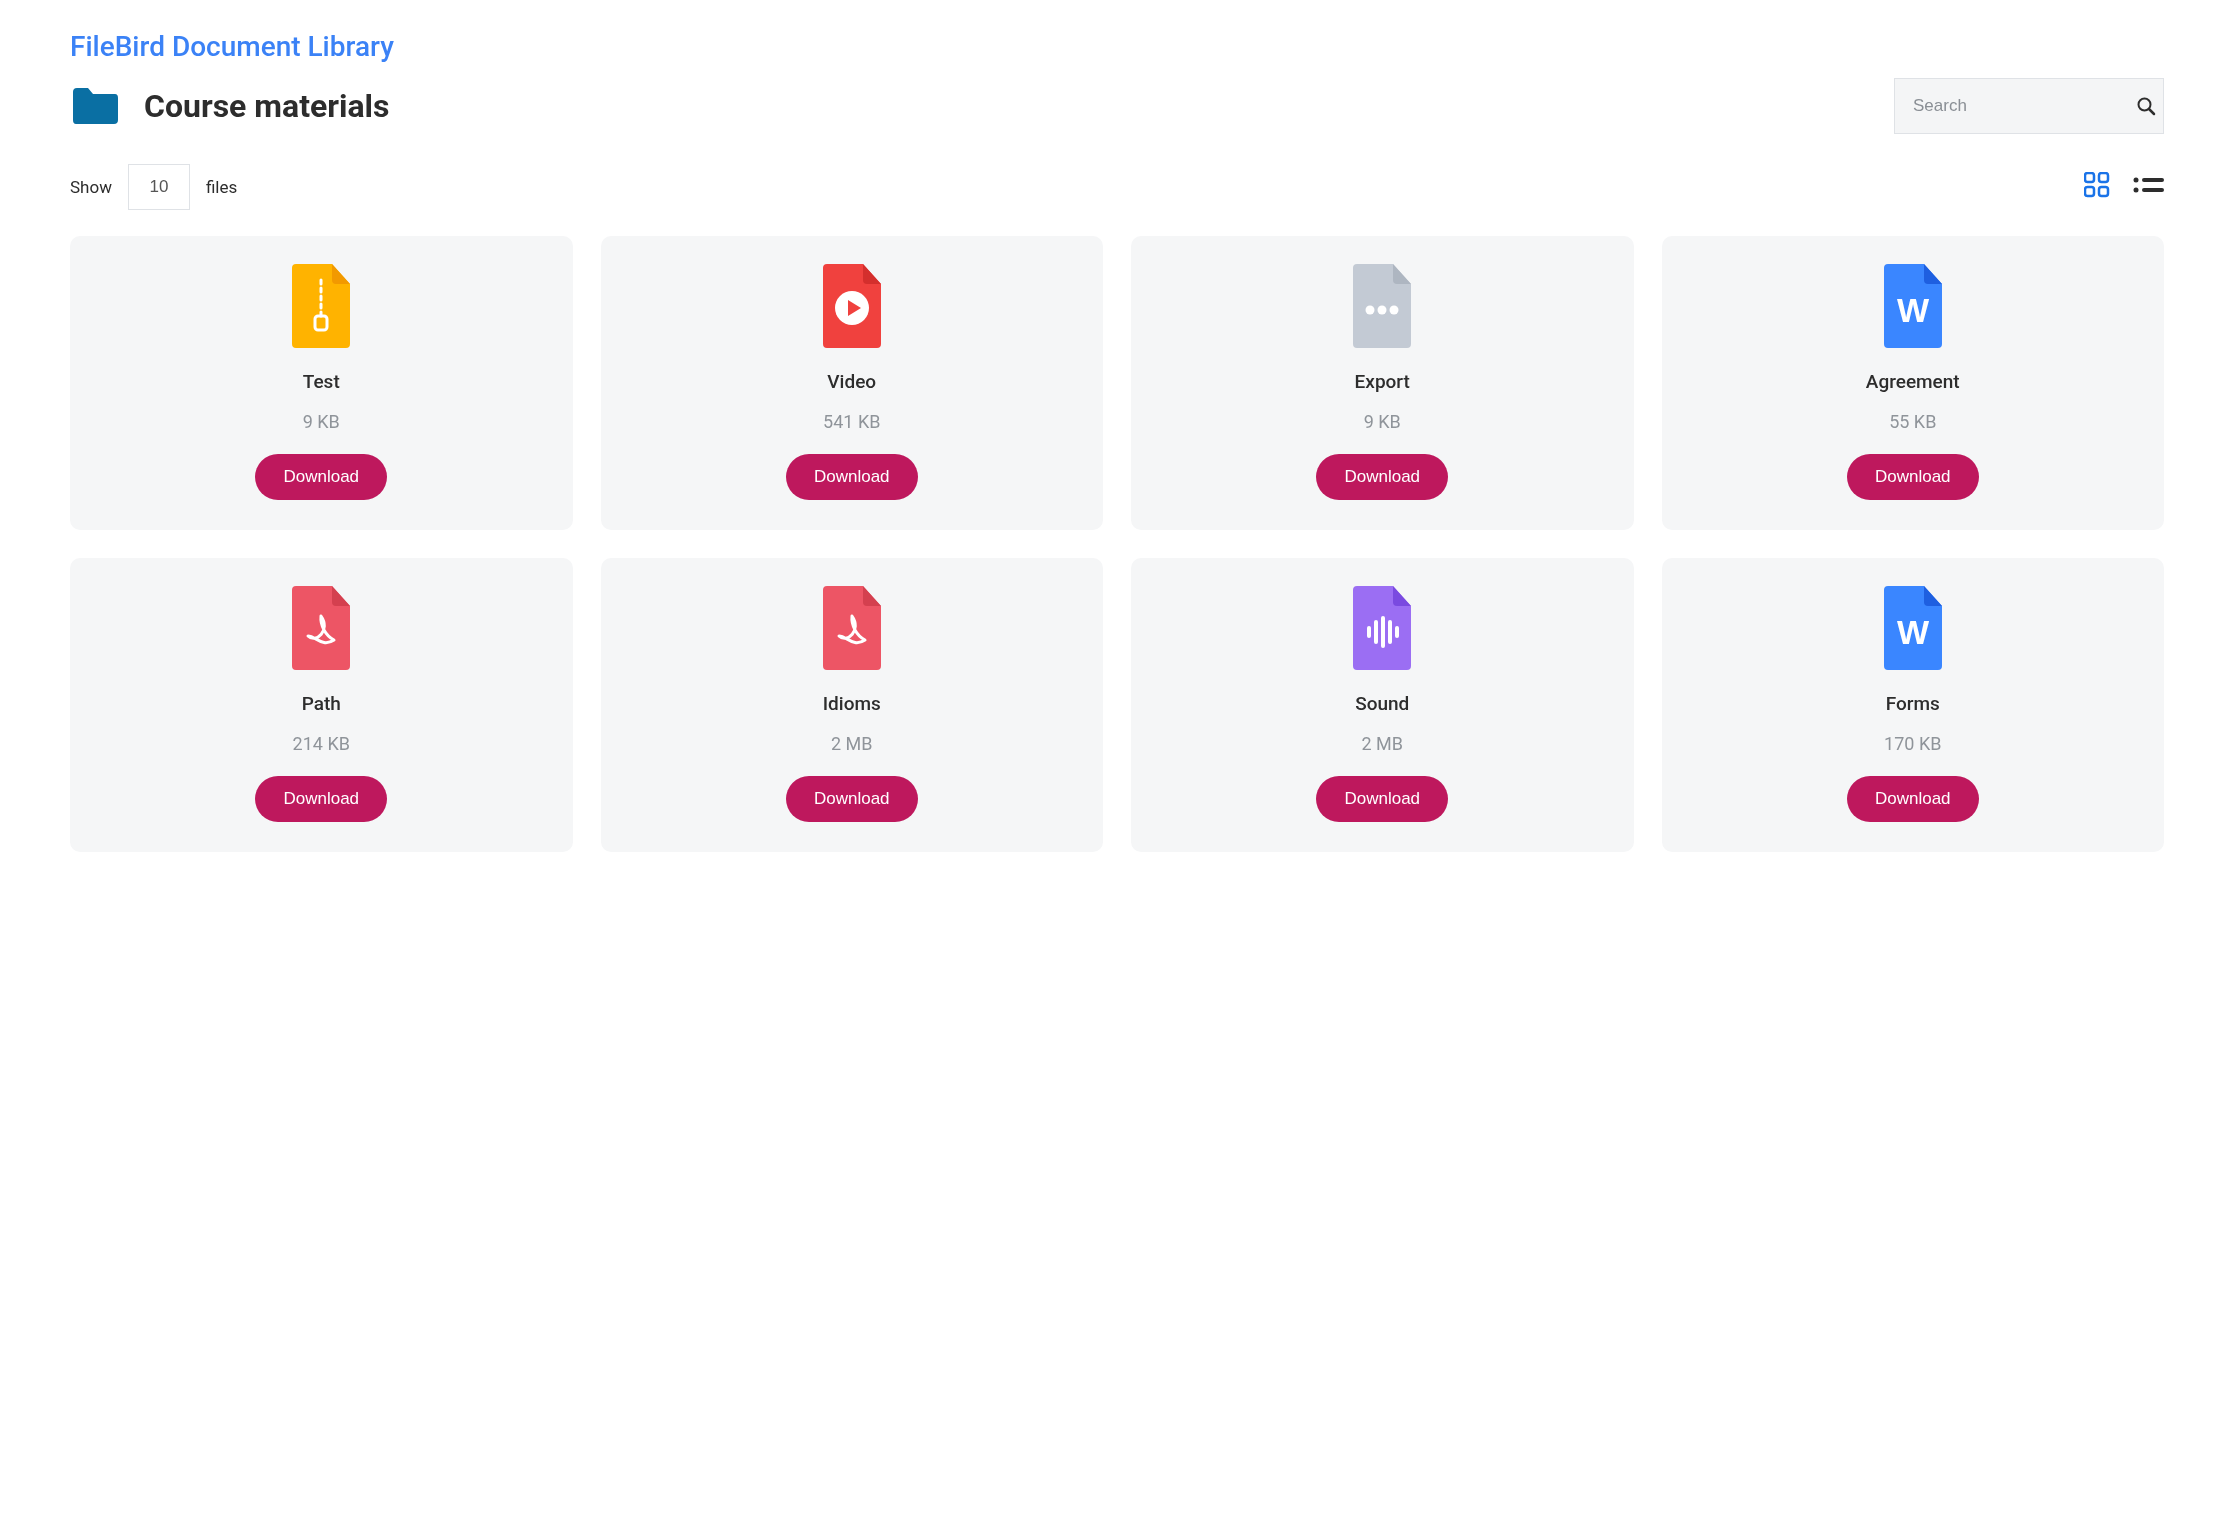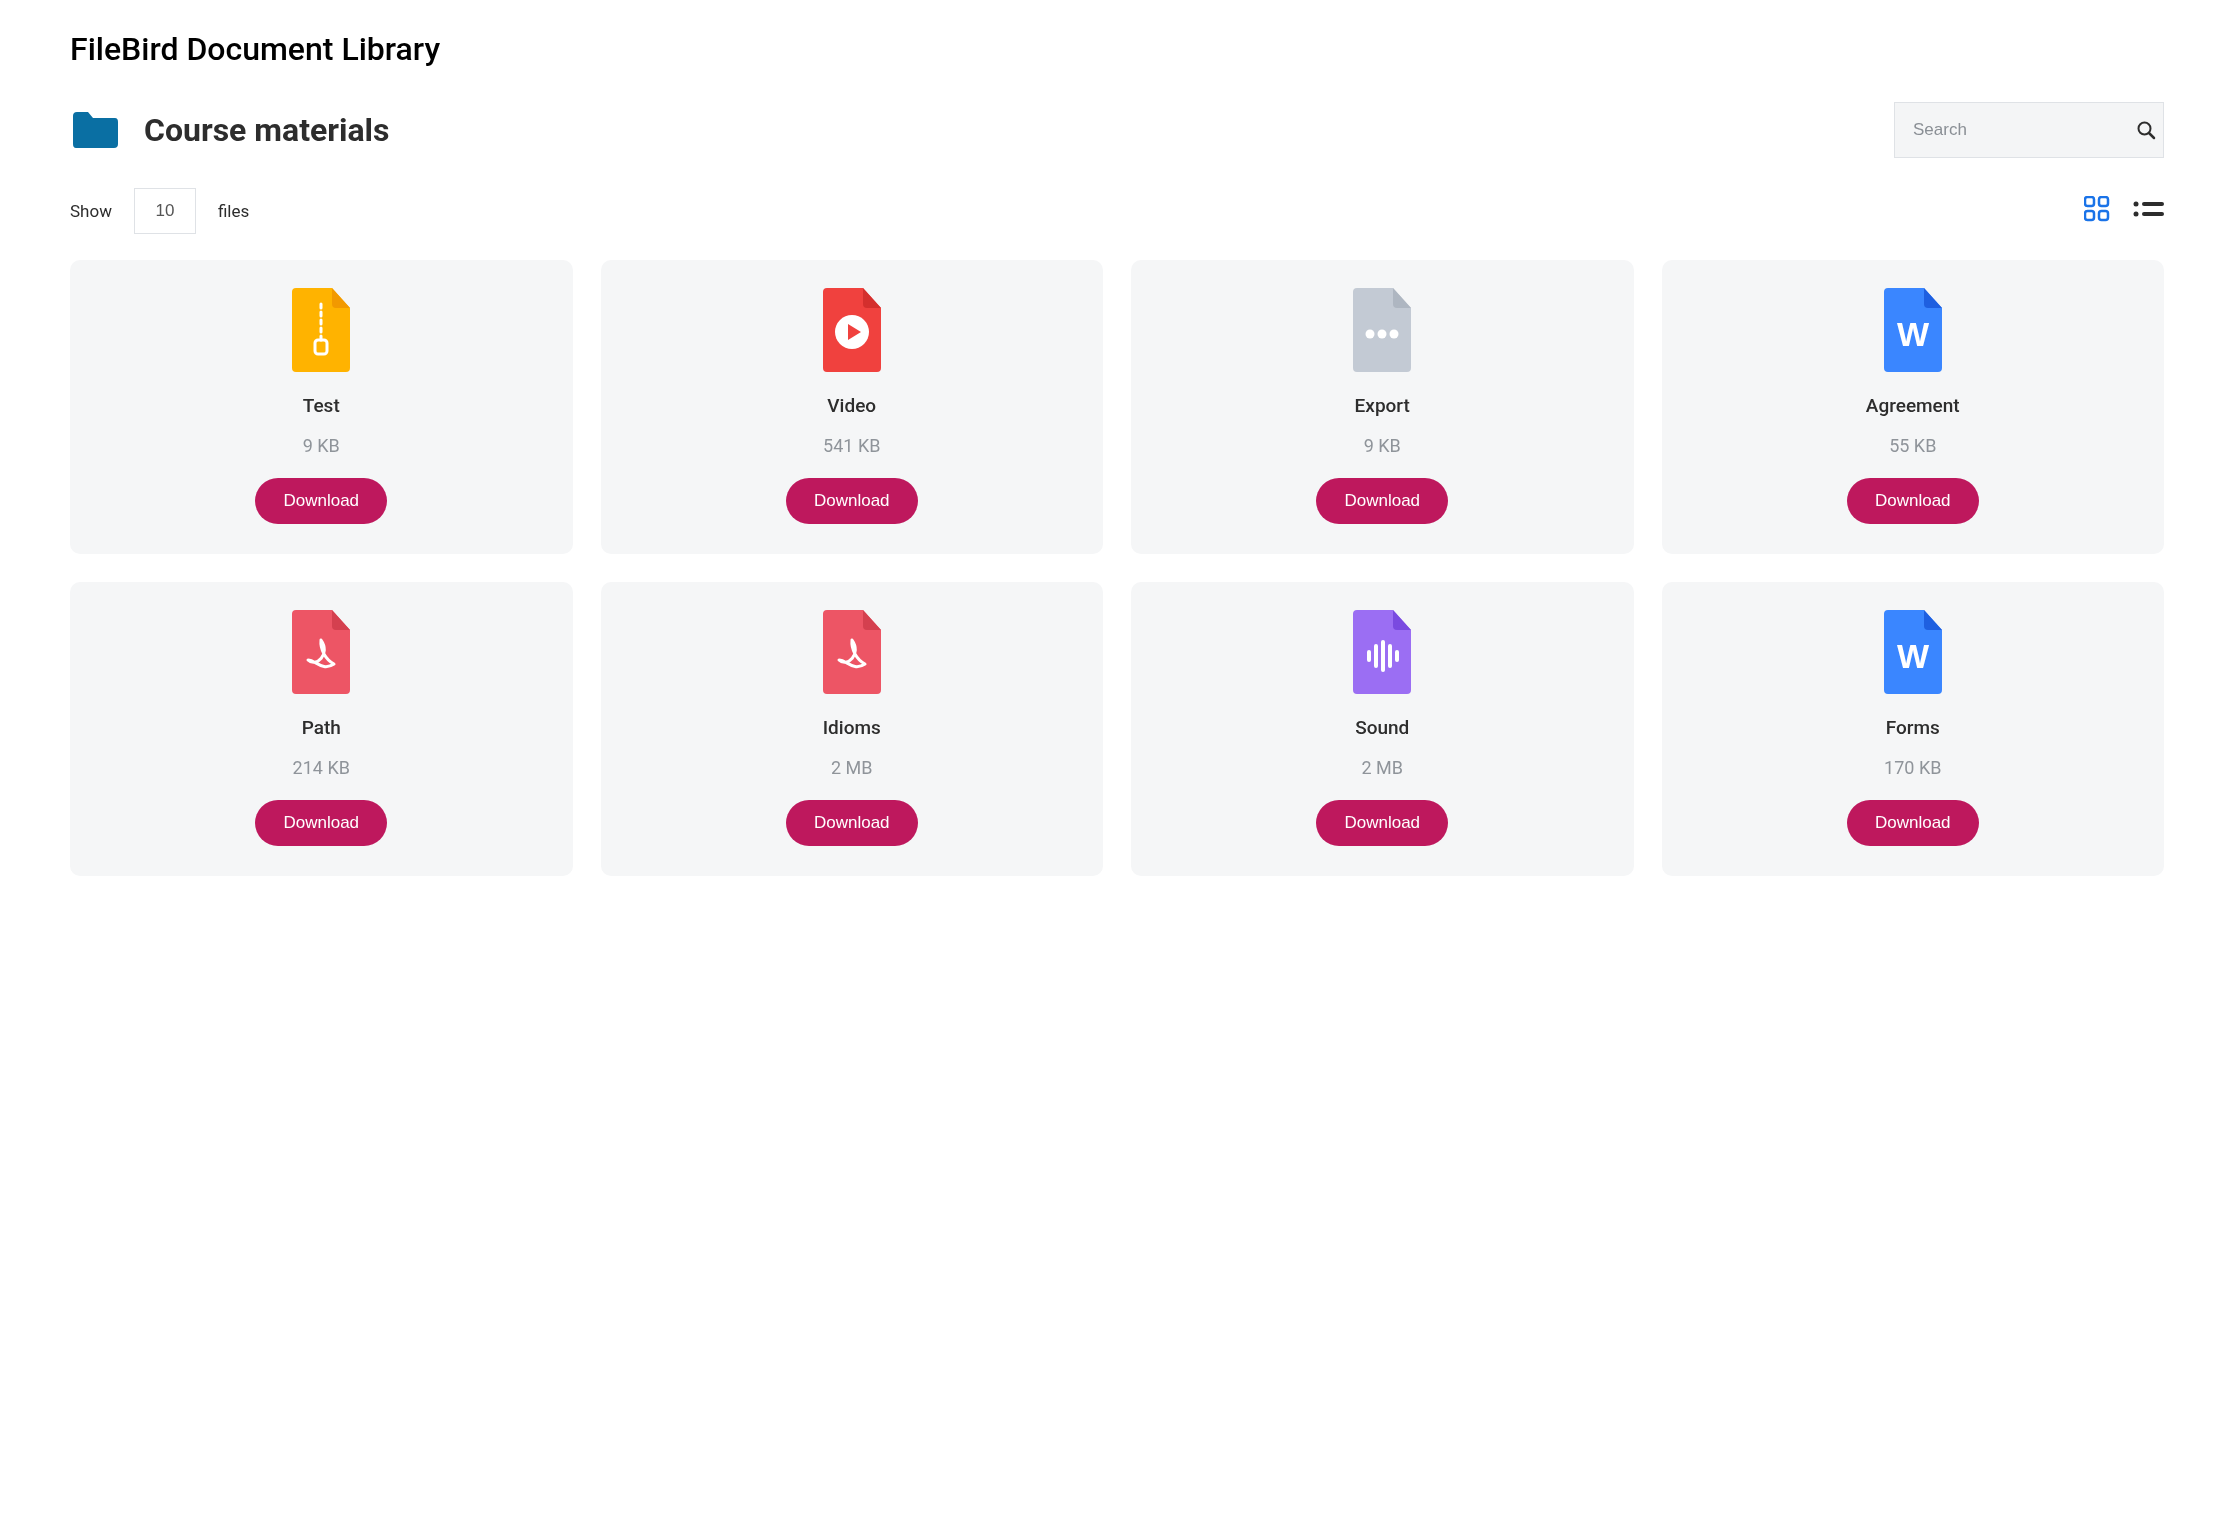--- a/index.html
+++ b/index.html
@@ -4,24 +4,24 @@
 <style>
   * { box-sizing: border-box; }
   body {
     margin: 0;
     padding: 30px 70px;
     font-family: -apple-system, BlinkMacSystemFont, "Segoe UI", Roboto, Helvetica, Arial, sans-serif;
     background: #ffffff;
     color: #2d2d2d;
   }
   .page-title {
-    font-size: 32px;
+    font-size: 28px;
     font-weight: 500;
-    color: #000000;
-    margin: 0 0 34px 0;
+    color: #3b82f6;
+    margin: 0 0 15px 0;
   }
   .header-row {
     display: flex;
     align-items: center;
     justify-content: space-between;
     margin-bottom: 30px;
   }
   .folder-title-group {
     display: flex;
     align-items: center;
@@ -56,21 +56,21 @@
   .search-icon-svg { width: 20px; height: 20px; display: block; }
   .toolbar-row {
     display: flex;
     align-items: center;
     justify-content: space-between;
     margin-bottom: 26px;
   }
   .show-group {
     display: flex;
     align-items: center;
-    gap: 22px;
+    gap: 16px;
     font-size: 17px;
     color: #2d2d2d;
   }
   .show-input {
     width: 62px;
     height: 46px;
     border: 1px solid #dfe2e6;
     font-size: 17px;
     text-align: center;
     color: #555;

